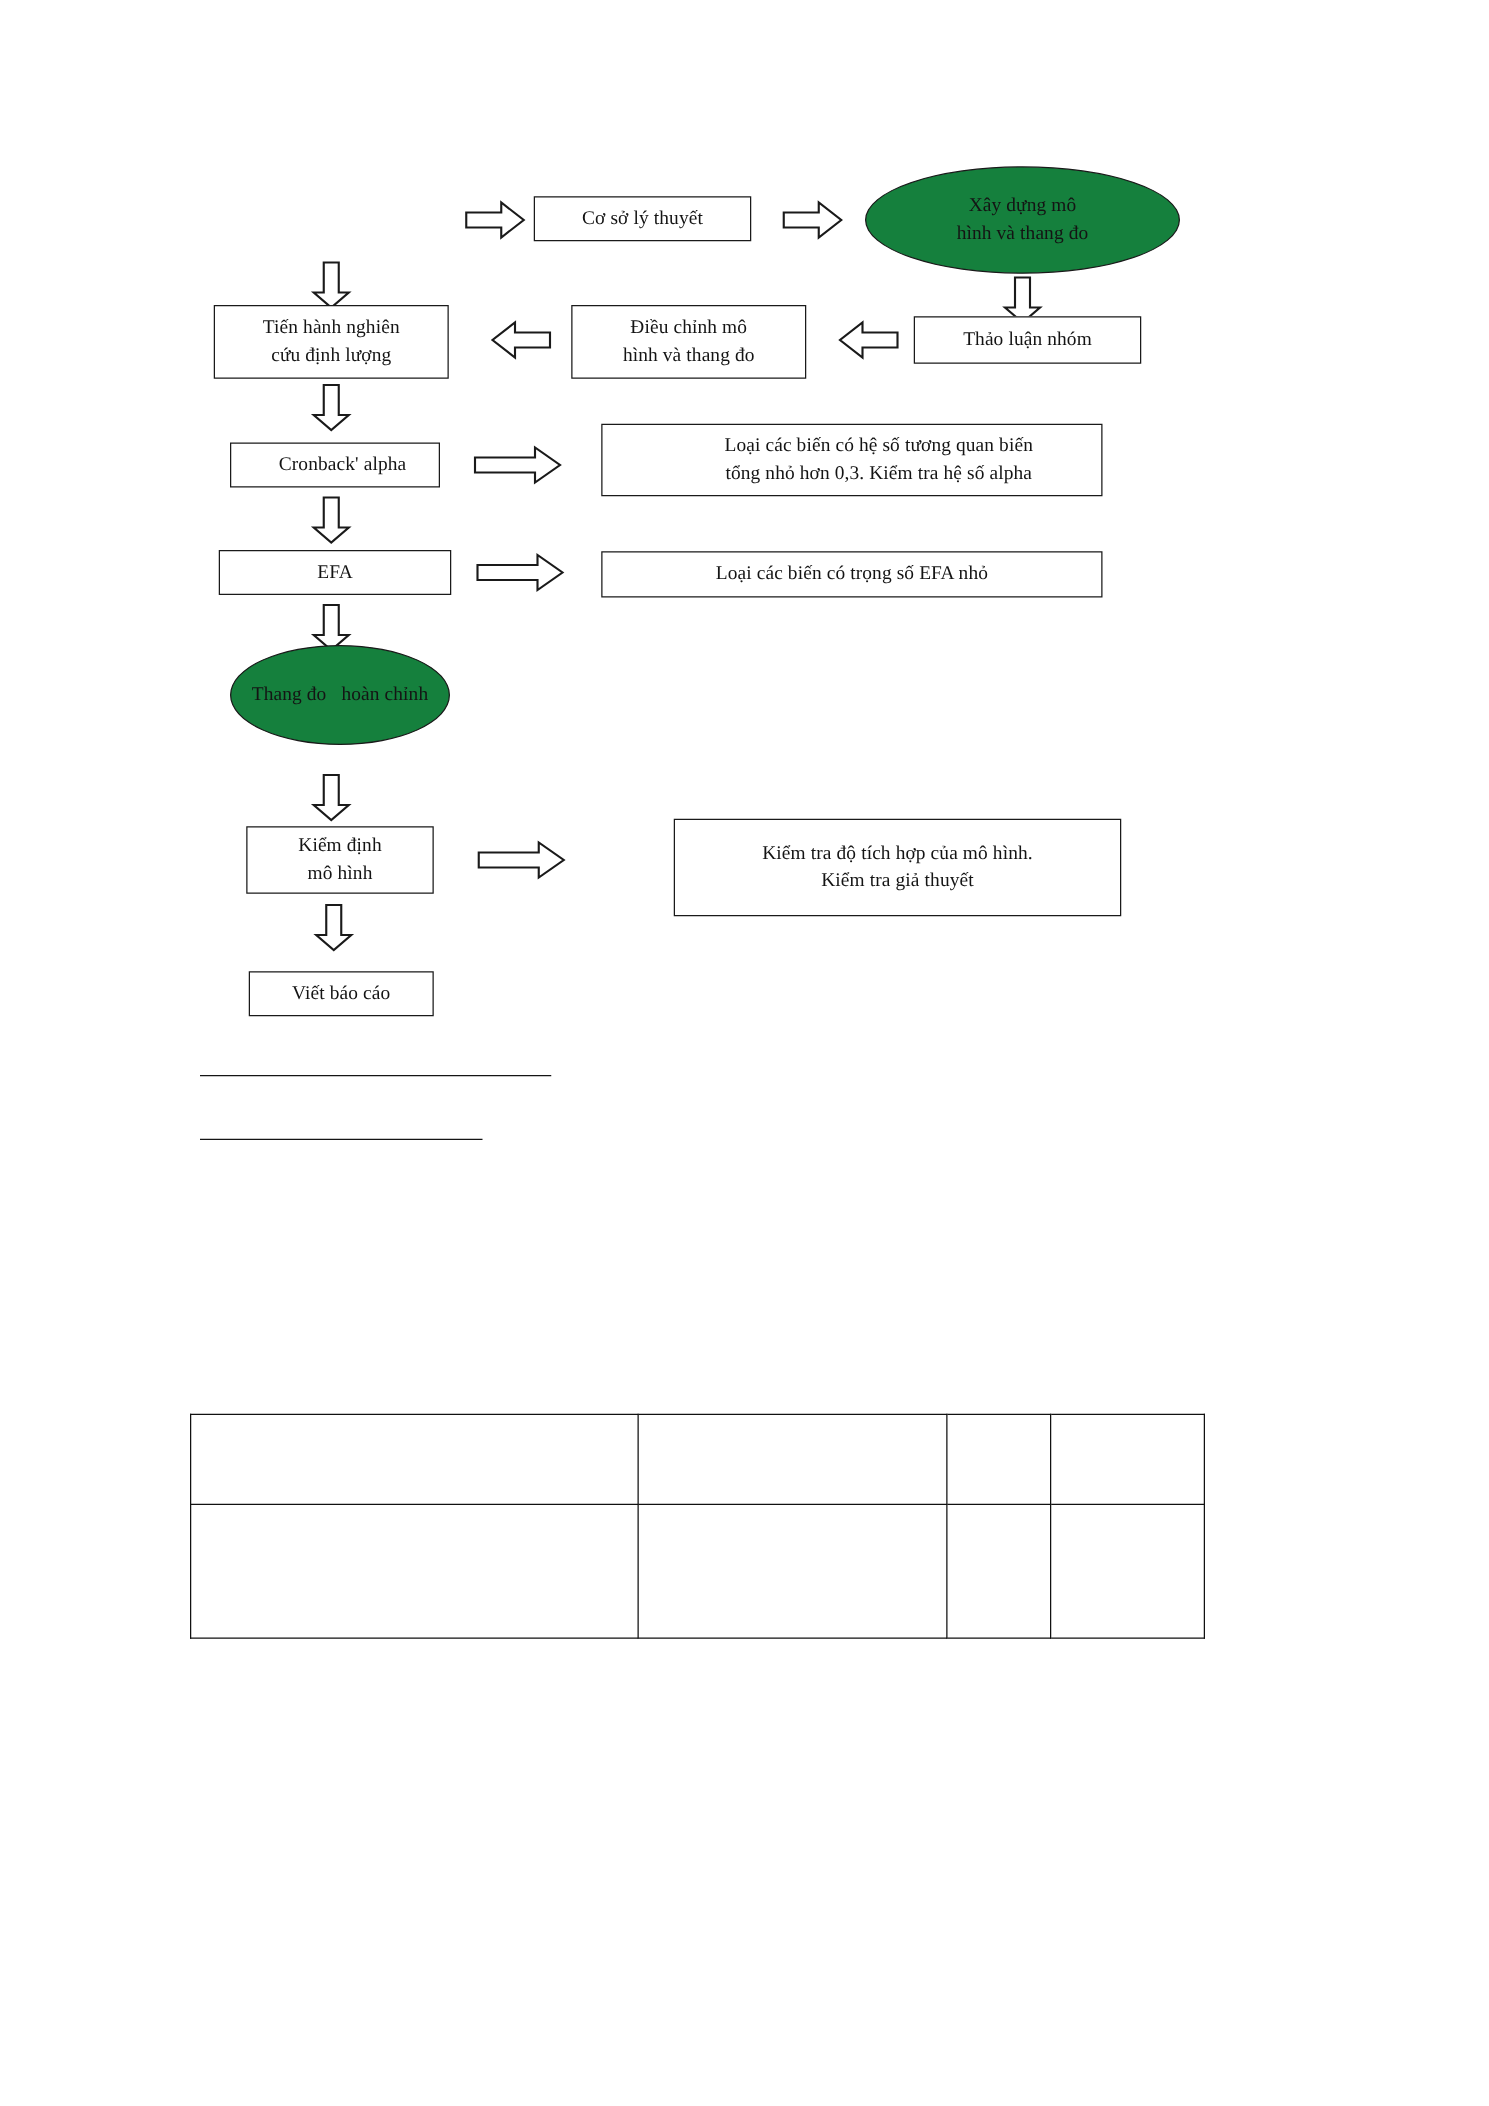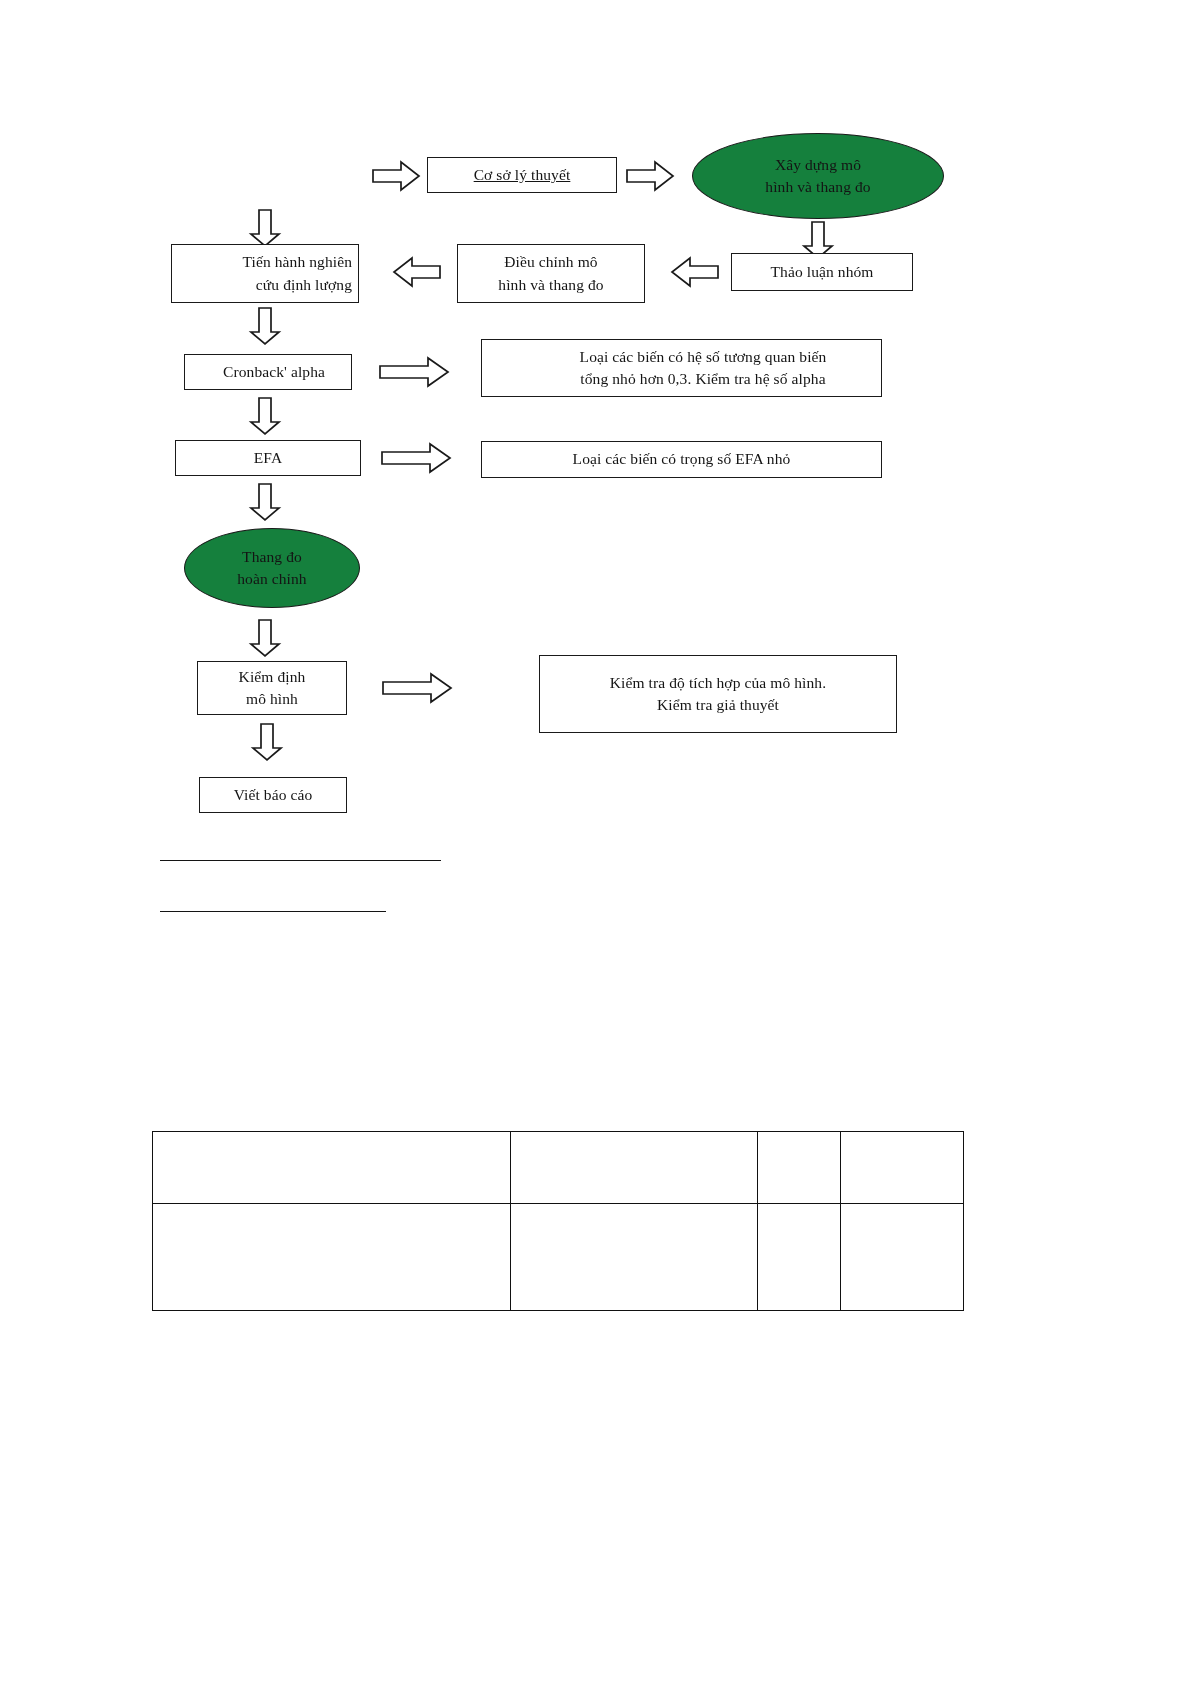--- a/index.html
+++ b/index.html
@@ -54,21 +54,21 @@
 
 <div class="page">
 
 
   <div class="arrow" style="left:371px;top:160px;">
     <svg width="50" height="32" viewBox="0 0 50 32">
       <path d="M2,10 L30,10 L30,2 L48,16 L30,30 L30,22 L2,22 Z"></path>
     </svg>
   </div>
 
-  <div class="node box" style="left:427px;top:157px;width:190px;height:36px;text-decoration:underline;">
+  <div class="node box" style="left:427px;top:157px;width:174px;height:36px;">
     <span class="txt">Cơ sở lý thuyết</span>
   </div>
 
   <div class="arrow" style="left:625px;top:160px;">
     <svg width="50" height="32" viewBox="0 0 50 32">
       <path d="M2,10 L30,10 L30,2 L48,16 L30,30 L30,22 L2,22 Z"></path>
     </svg>
   </div>
 
   <div class="node ellipse" style="left:692px;top:133px;width:252px;height:86px;flex-direction:column;">
@@ -81,21 +81,21 @@
       <path d="M11,2 L23,2 L23,26 L31,26 L17,38 L3,26 L11,26 Z"></path>
     </svg>
   </div>
 
   <div class="arrow" style="left:801px;top:220px;">
     <svg width="34" height="40" viewBox="0 0 34 40">
       <path d="M11,2 L23,2 L23,26 L31,26 L17,38 L3,26 L11,26 Z"></path>
     </svg>
   </div>
 
-  <div class="node box" style="left:171px;top:244px;width:188px;height:59px;flex-direction:column;align-items:flex-end;">
+  <div class="node box" style="left:171px;top:244px;width:188px;height:59px;flex-direction:column;">
     <span class="txt">Tiến hành nghiên</span>
     <span class="txt">cứu định lượng</span>
   </div>
 
   <div class="arrow" style="left:390px;top:256px;">
     <svg width="52" height="32" viewBox="0 0 52 32">
       <path d="M50,10 L22,10 L22,2 L4,16 L22,30 L22,22 L50,22 Z"></path>
     </svg>
   </div>
 
@@ -154,21 +154,21 @@
   <div class="node box" style="left:481px;top:441px;width:401px;height:37px;">
     <span class="txt">Loại các biến có trọng số EFA nhỏ</span>
   </div>
 
   <div class="arrow" style="left:248px;top:482px;">
     <svg width="34" height="40" viewBox="0 0 34 40">
       <path d="M11,2 L23,2 L23,26 L31,26 L17,38 L3,26 L11,26 Z"></path>
     </svg>
   </div>
 
-  <div class="node ellipse" style="left:184px;top:528px;width:176px;height:80px;flex-direction:column;">
+  <div class="node ellipse" style="left:184px;top:516px;width:176px;height:80px;flex-direction:row;">
     <span class="txt">Thang đo</span>
     <span class="txt">hoàn chỉnh</span>
   </div>
 
   <div class="arrow" style="left:248px;top:618px;">
     <svg width="34" height="40" viewBox="0 0 34 40">
       <path d="M11,2 L23,2 L23,26 L31,26 L17,38 L3,26 L11,26 Z"></path>
     </svg>
   </div>
 

